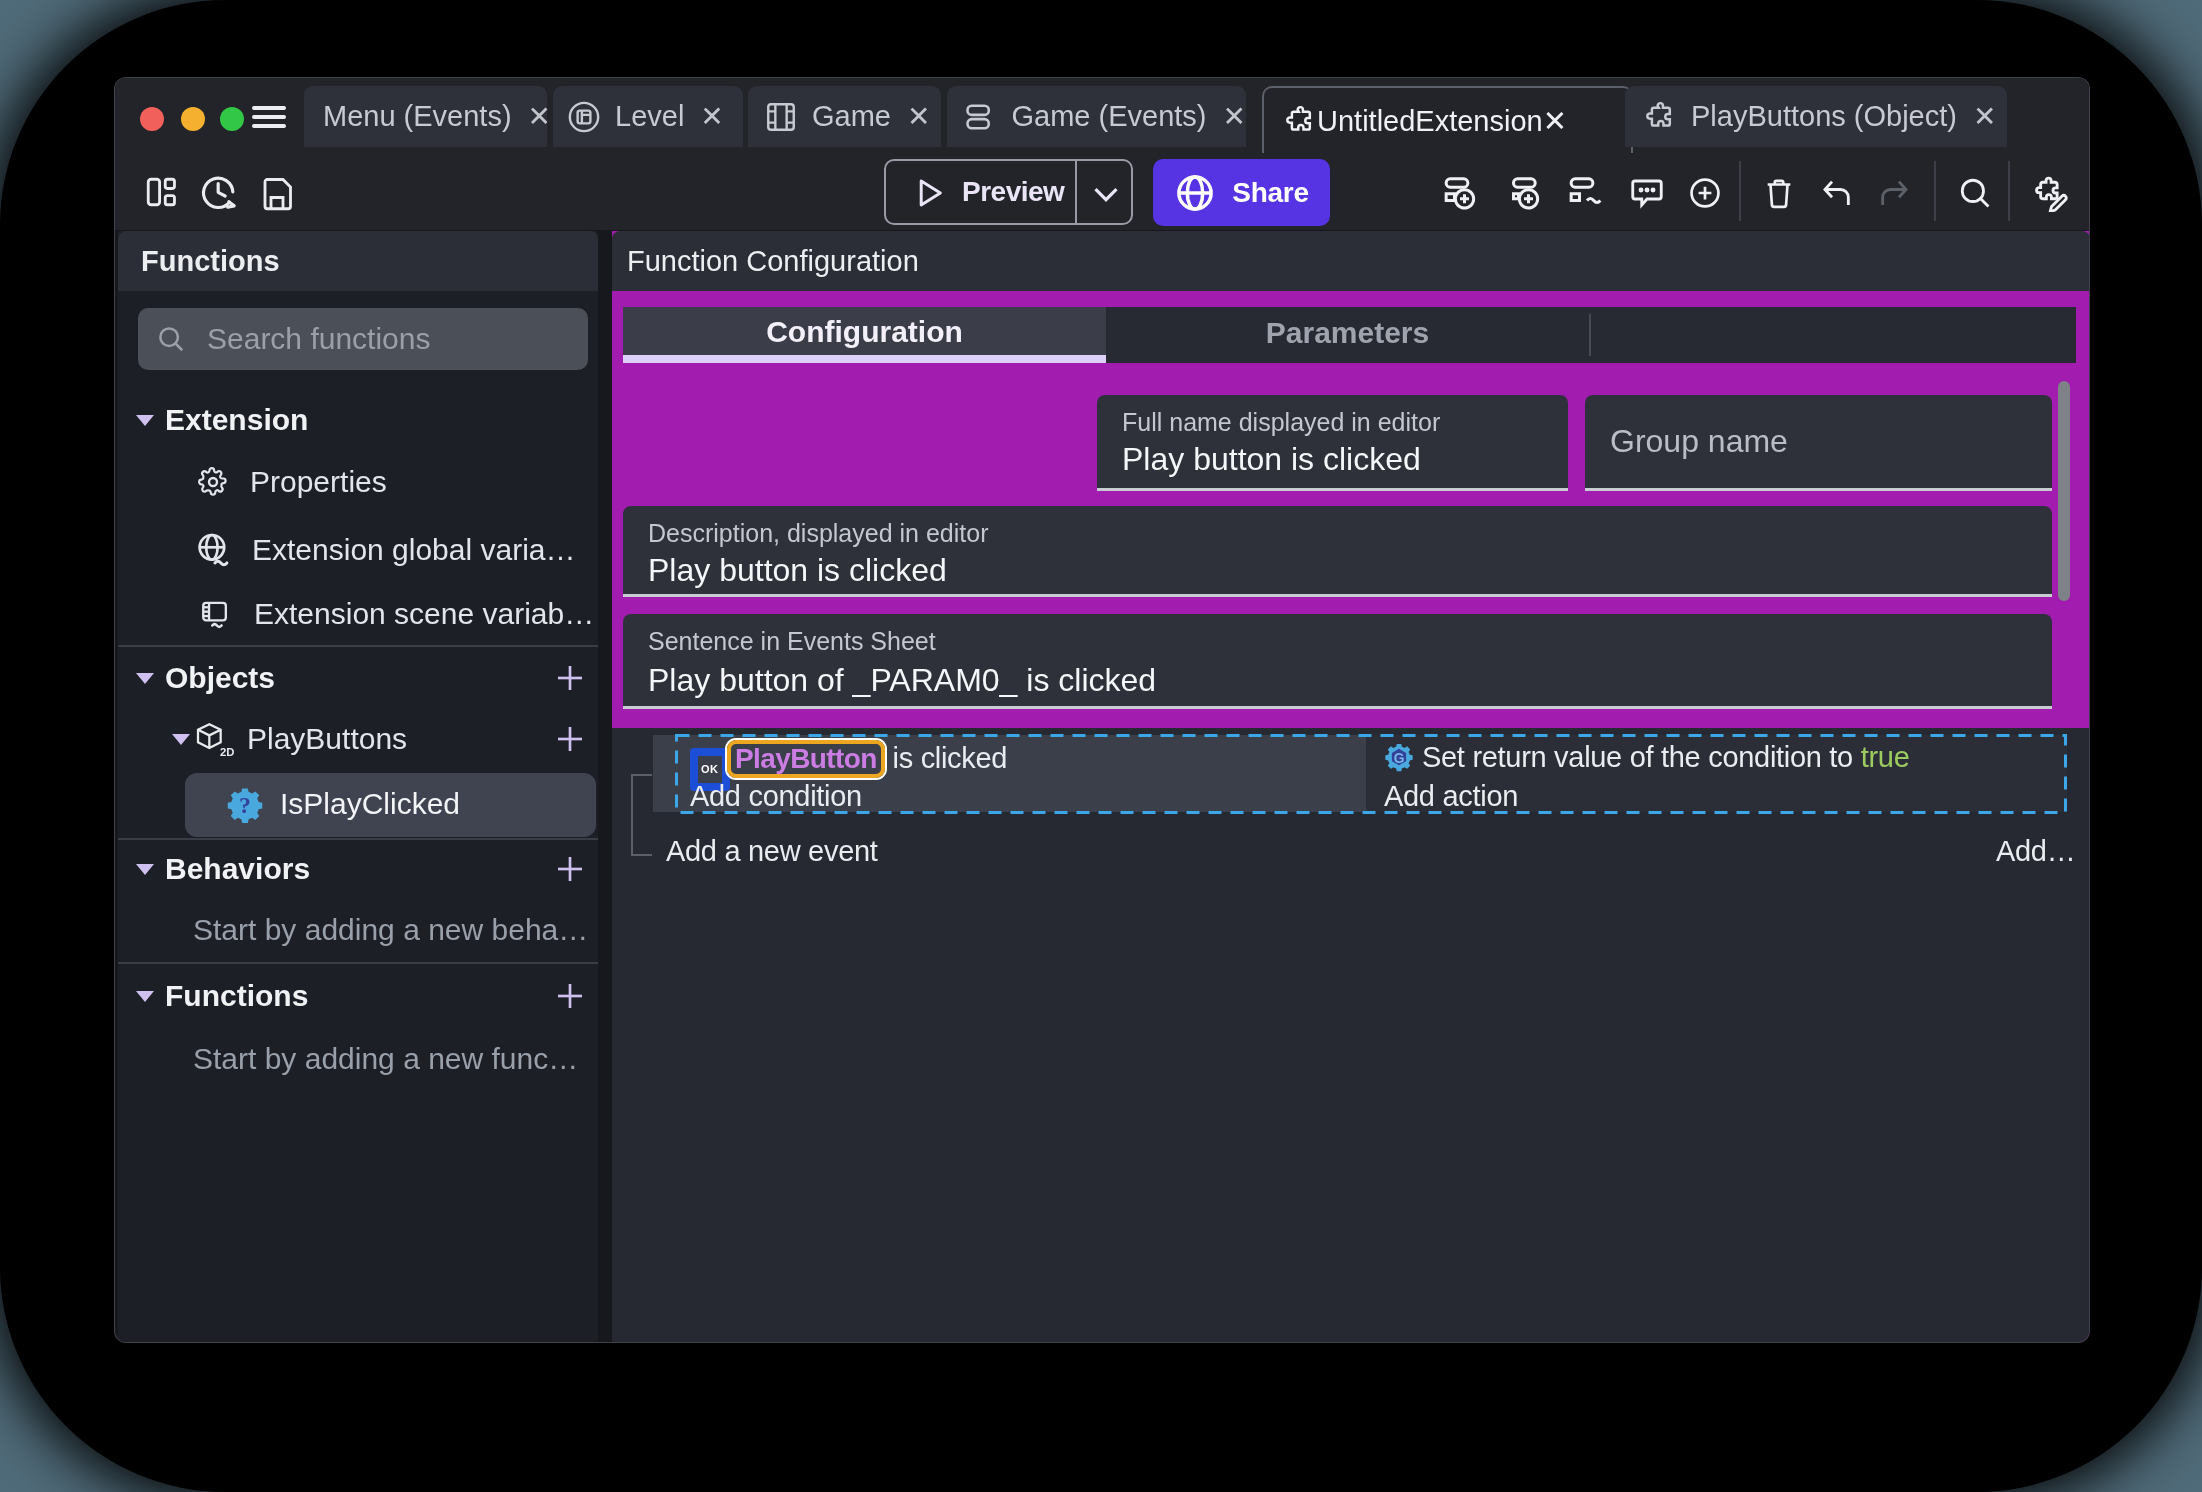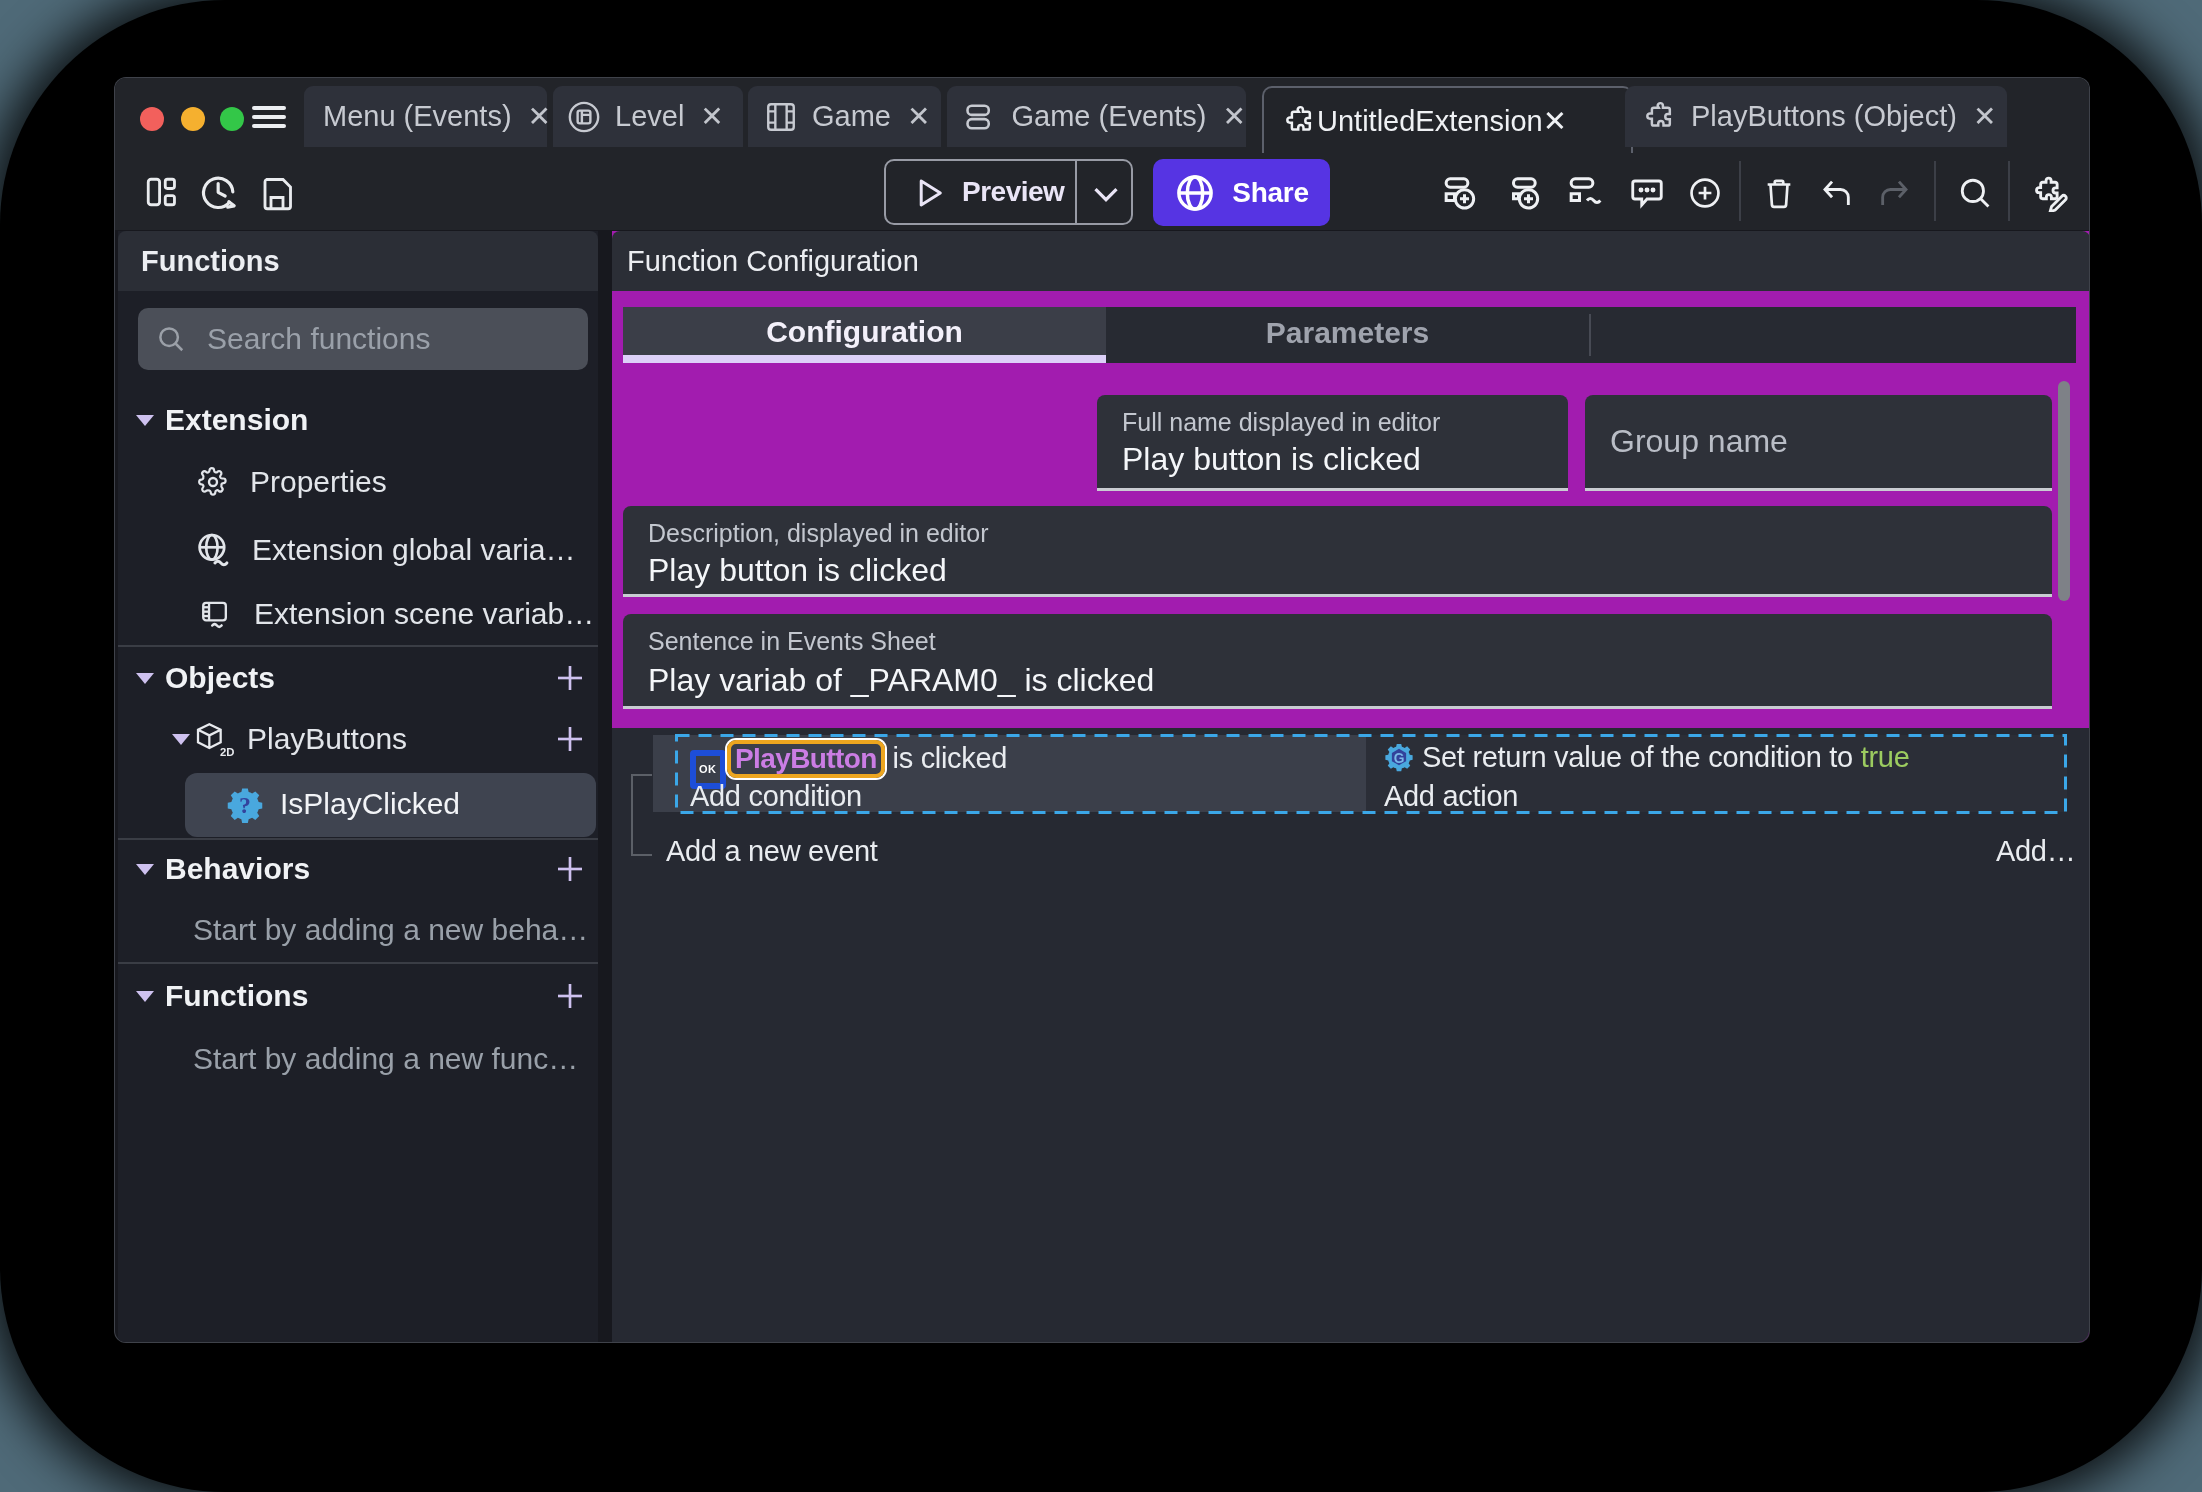--- a/index.html
+++ b/index.html
@@ -49,21 +49,21 @@
   .field { position:absolute; background:#2e3139; border-radius:8px 8px 0 0; border-bottom:3px solid #c9ccd2; }
   .field .lab { position:absolute; left:25px; top:13px; font-size:25px; color:#c3c7cf; }
   .field .val { position:absolute; left:25px; top:46px; font-size:32px; color:#f4f6f9; }
   #scrollbar { position:absolute; left:1446px; top:150px; width:12px; height:220px; background:#7e8187; border-radius:6px; }
   
   #events { position:absolute; left:0; top:497px; width:100%; bottom:0; background:#262932; }
   #condcell { position:absolute; left:41px; top:7px; width:713px; height:77px; background:#3b3f4a; }
   #actcell { position:absolute; left:754px; top:7px; width:701px; height:77px; background:#2b2e37; }
   #dashed { position:absolute; left:63px; top:6px; width:1392px; height:80px; }
   .evtext { position:absolute; font-size:29px; letter-spacing:-0.3px; color:#e9ecf0; }
-  .okchip { display:inline-block; border:6px solid #1d4ed8; border-radius:4px; color:#fff; font-size:11px; font-weight:bold; line-height:11px; padding:8px 3px; letter-spacing:0.5px; }
+  .okchip { display:inline-block; border:8px solid #1d4ed8; border-radius:4px; color:#fff; font-size:11px; font-weight:bold; line-height:11px; padding:8px 3px; letter-spacing:0.5px; }
   #pbchip { display:inline-block; border:4px solid #eda61f; box-shadow:0 0 0 2px #fff; border-radius:9px; color:#cb7de4; font-weight:bold; font-size:28px; padding:0 4px; line-height:30px; letter-spacing:-0.6px; }
 </style>
 </head>
 <body>
 <div id="shadow"></div>
 <div id="win">
   <div id="chrome"></div>
   <div class="tl" style="left:25px;background:#f2605c;"></div>
   <div class="tl" style="left:66px;background:#f5b02f;"></div>
   <div class="tl" style="left:105px;background:#33c748;"></div>
@@ -299,21 +299,21 @@
     </div>
     <div class="field" style="left:973px;top:164px;width:467px;height:96px;">
       <div class="val" style="top:28px;color:#b9bdc6;">Group name</div>
     </div>
     <div class="field" style="left:11px;top:275px;width:1429px;height:91px;">
       <div class="lab">Description, displayed in editor</div>
         <div class="val" style="top:46px;">Play button is clicked</div>
     </div>
     <div class="field" style="left:11px;top:383px;width:1429px;height:95px;">
       <div class="lab">Sentence in Events Sheet</div>
-        <div class="val" style="top:48px;">Play variab of _PARAM0_ is clicked</div>
+        <div class="val" style="top:48px;">Play button of _PARAM0_ is clicked</div>
     </div>
     <div id="scrollbar"></div>
 
     <div id="events">
       <div id="condcell"></div>
       <div id="actcell"></div>
       <svg id="dashed" width="1392" height="80">
           <rect x="1.5" y="1.5" width="1389" height="77" fill="none" stroke="#3ba7e8" stroke-width="3" stroke-dasharray="13 9"></rect>
         </svg>
       <svg class="abs" style="left:19px;top:46px;" width="22" height="82" viewBox="0 0 22 82" fill="none" stroke="#5b5f67" stroke-width="2">

